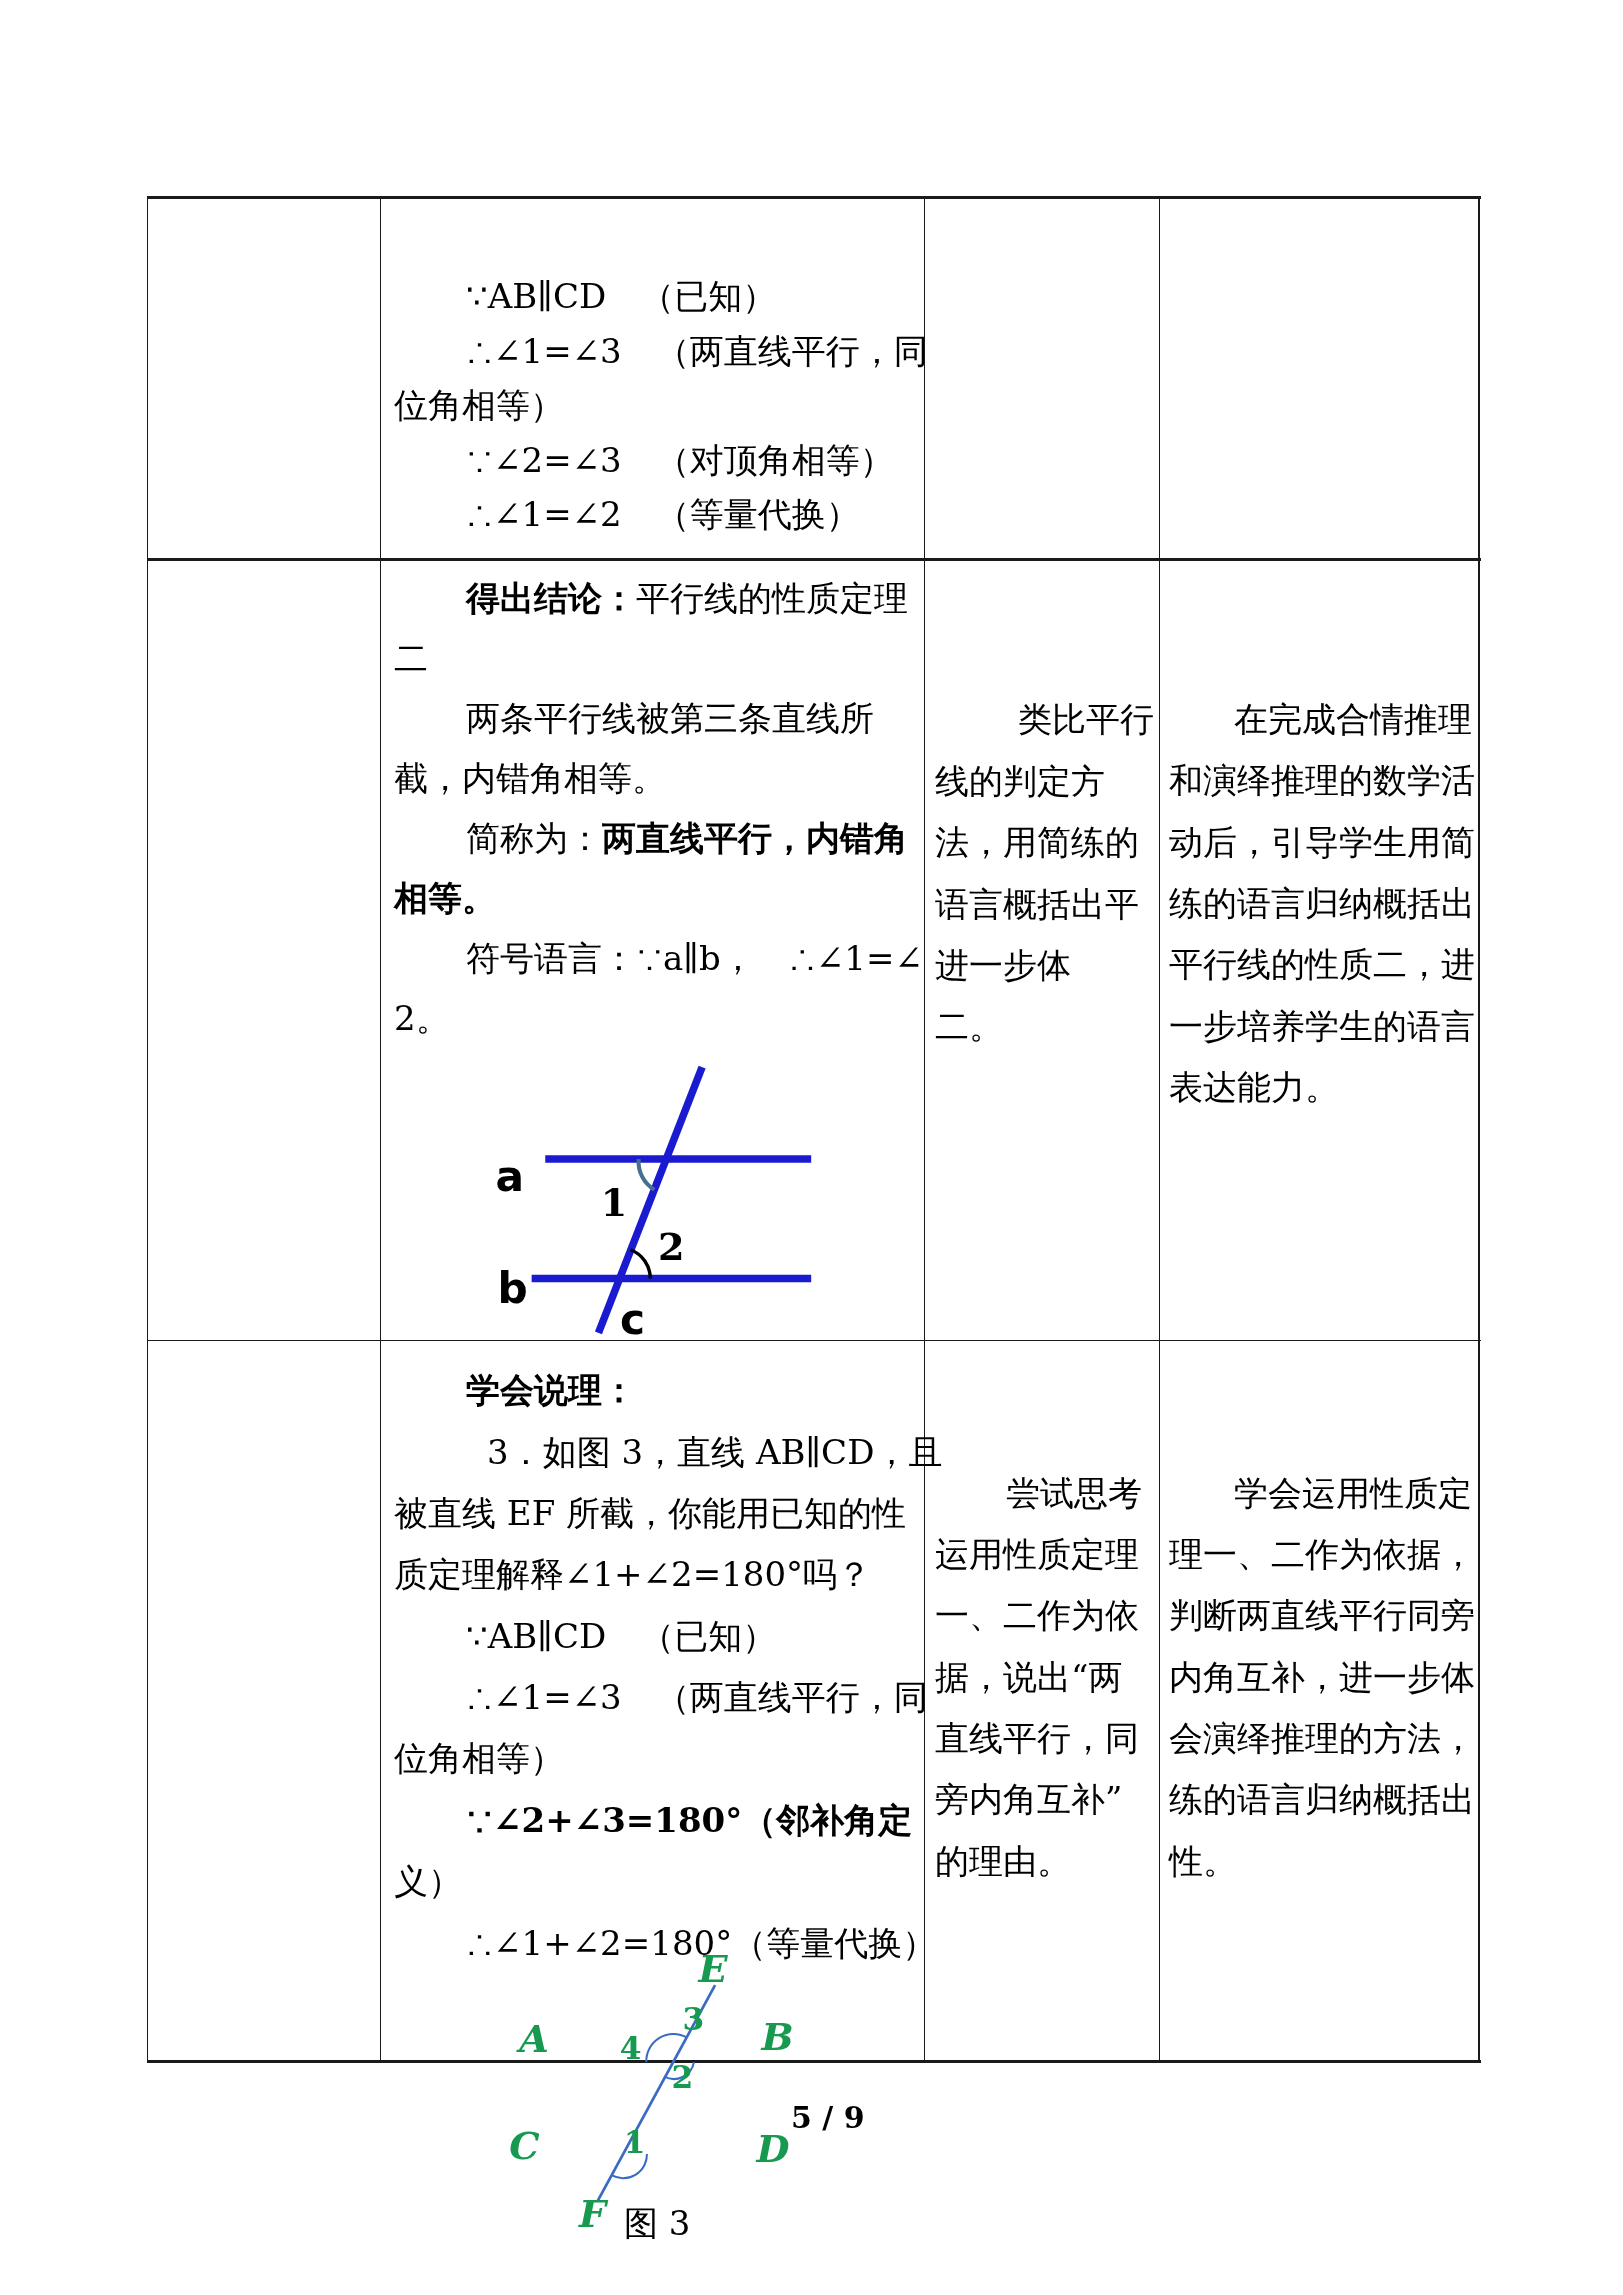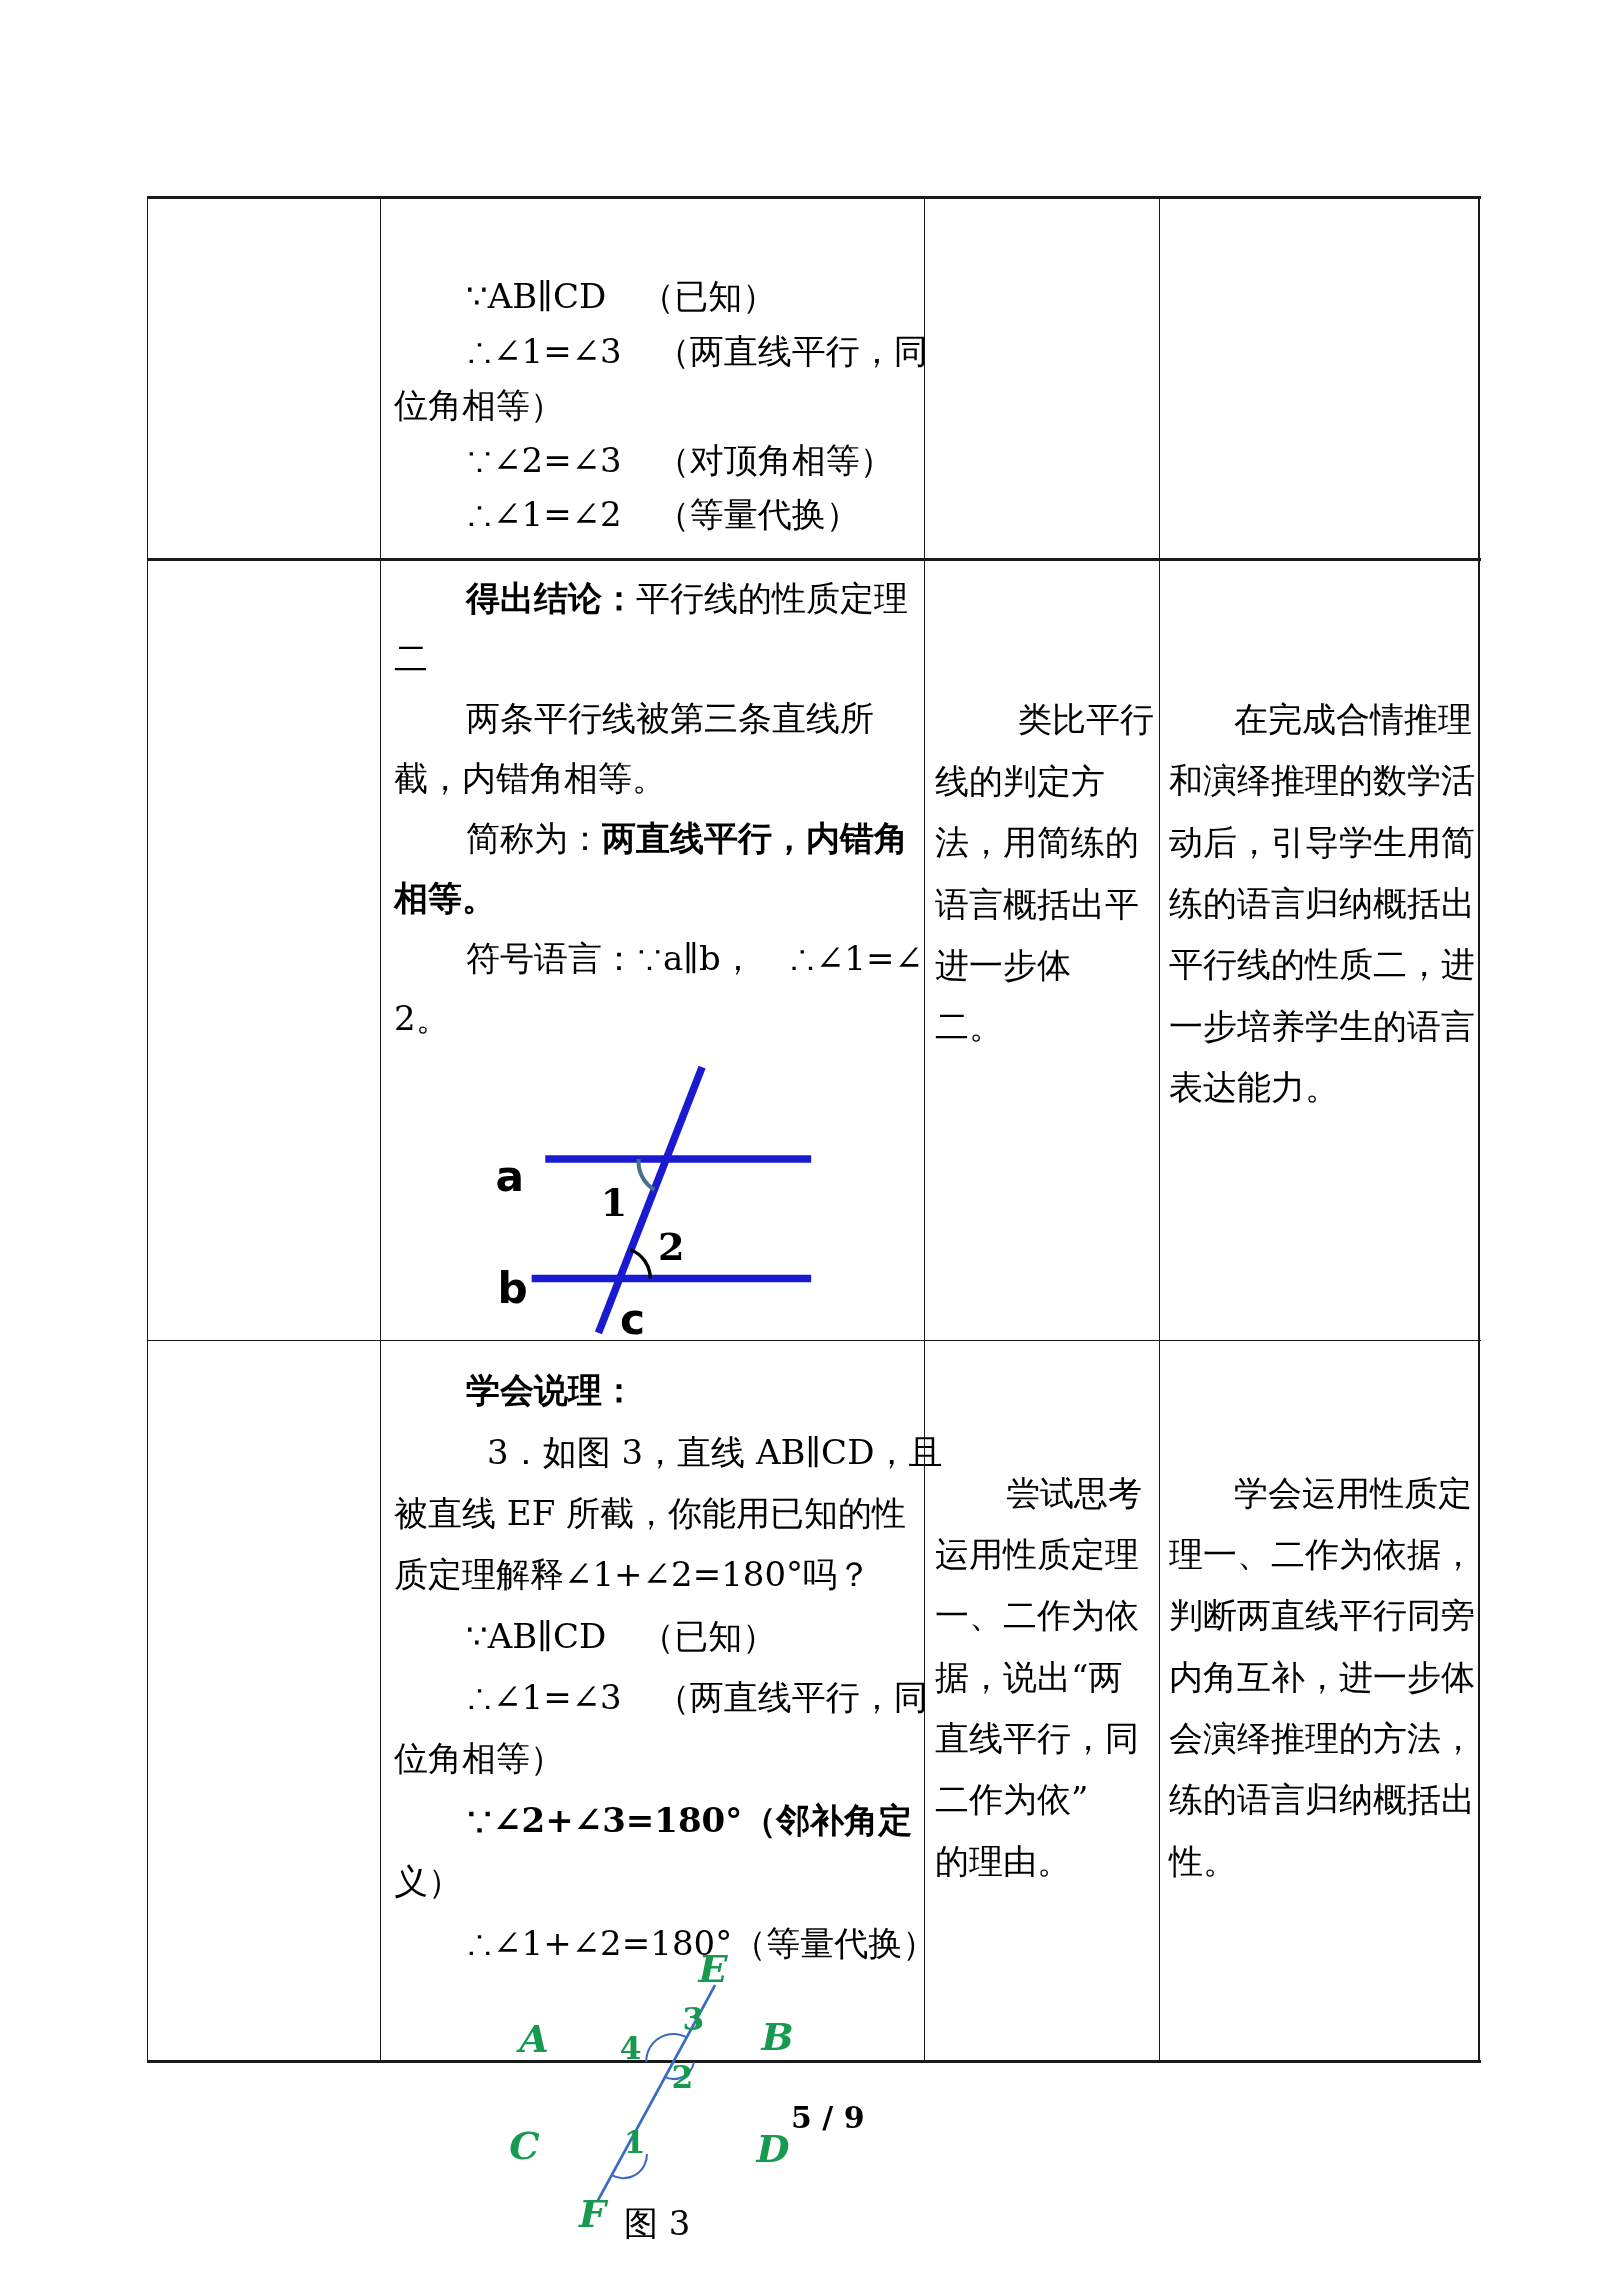--- a/index.html
+++ b/index.html
@@ -66,21 +66,21 @@
     <div class="tl" style="left: 466px; top: 1677px;"><span>∴∠1=∠3　（两直线平行，同</span></div>
     <div class="tl" style="left: 394px; top: 1738px;"><span>位角相等）</span></div>
     <div class="tl" style="left: 466px; top: 1800px; font-weight: bold;"><span>∵∠2+∠3=180°（邻补角定</span></div>
     <div class="tl" style="left: 394px; top: 1861px;"><span>义）</span></div>
     <div class="tl" style="left: 466px; top: 1923px;"><span>∴∠1+∠2=180°（等量代换）</span></div>
     <div class="tl" style="left: 1006px; top: 1473px;"><span>尝试思考</span></div>
     <div class="tl" style="left: 935px; top: 1534px;"><span>运用性质定理</span></div>
     <div class="tl" style="left: 935px; top: 1595px;"><span>一、二作为依</span></div>
     <div class="tl" style="left: 935px; top: 1657px;"><span>据，说出“两</span></div>
     <div class="tl" style="left: 935px; top: 1718px;"><span>直线平行，同</span></div>
-    <div class="tl" style="left: 935px; top: 1779px;"><span>二作为依”</span></div>
+    <div class="tl" style="left: 935px; top: 1779px;"><span>旁内角互补”</span></div>
     <div class="tl" style="left: 935px; top: 1841px;"><span>的理由。</span></div>
     <div class="tl" style="left: 1234px; top: 1473px;"><span>学会运用性质定</span></div>
     <div class="tl" style="left: 1169px; top: 1534px;"><span>理一、二作为依据，</span></div>
     <div class="tl" style="left: 1169px; top: 1595px;"><span>判断两直线平行同旁</span></div>
     <div class="tl" style="left: 1169px; top: 1657px;"><span>内角互补，进一步体</span></div>
     <div class="tl" style="left: 1169px; top: 1718px; text-align: right;"><span>会演绎推理的方法，</span></div>
     <div class="tl" style="left: 1169px; top: 1779px;"><span>练的语言归纳概括出</span></div>
     <div class="tl" style="left: 1169px; top: 1841px;"><span>性。</span></div>
   </div>
 

